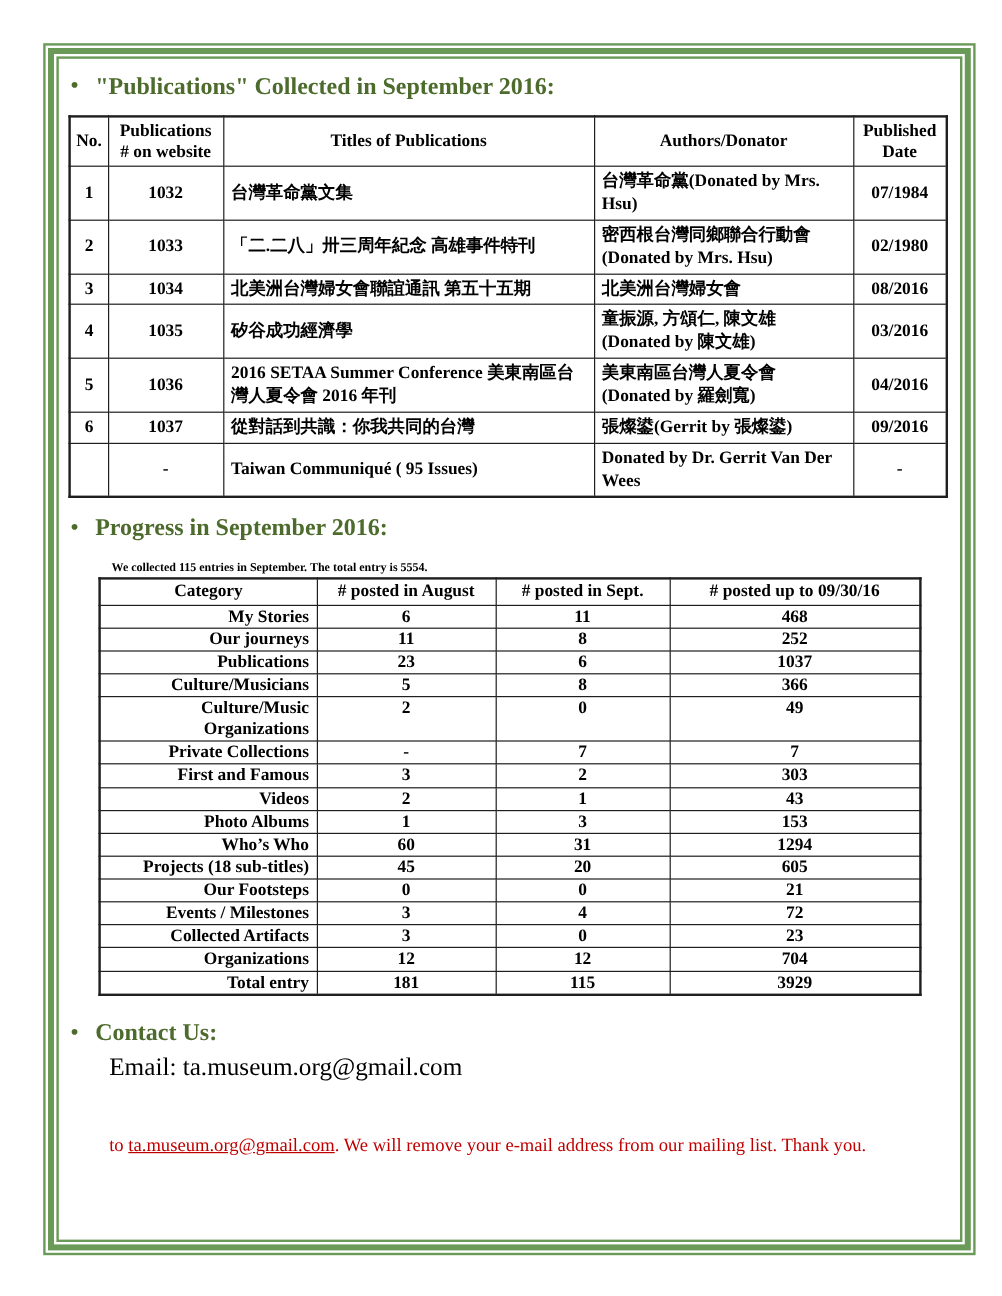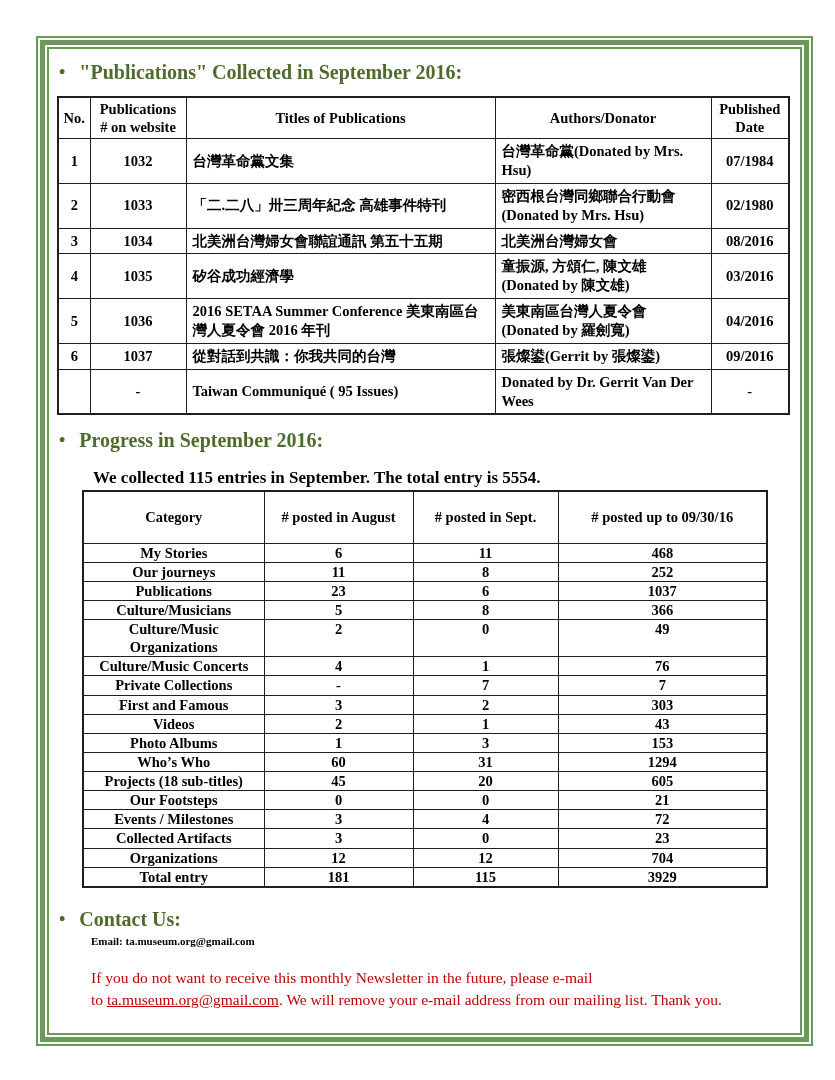--- a/index.html
+++ b/index.html
@@ -32,30 +32,30 @@
   th,td{border:1.5px solid var(--tbl-border);font-weight:bold;overflow-wrap:break-word;}
 
   
   #pub-table{width:731px;margin:12px 0 0 0;border:2px solid var(--tbl-border);}
   #pub-table th{font-size:14.5px;text-align:center;vertical-align:middle;padding:2px 4px;line-height:1.25;}
   #pub-table td{font-size:14.5px;vertical-align:middle;padding:3px 6px;line-height:1.3;}
   #pub-table td:nth-child(1),#pub-table td:nth-child(2),#pub-table td:nth-child(5){text-align:center;}
   #pub-table td:nth-child(3),#pub-table td:nth-child(4){text-align:left;}
 
   
-  .intro-line{font-weight:bold;font-size:17px;margin:16px 0 2px 36px;}
+  .intro-line{font-weight:bold;font-size:10px;margin:16px 0 2px 36px;}
   #prog-table{width:684px;margin:2px 0 0 25px;border:2px solid var(--tbl-border);}
-  #prog-table th{font-size:14.5px;text-align:center;padding:16px 6px;line-height:1.25;}
+  #prog-table th{font-size:14.5px;text-align:center;padding:1px 6px;line-height:1.25;}
   #prog-table td{font-size:14.5px;vertical-align:top;padding:0 6px;line-height:1.25;}
-  #prog-table td:first-child{text-align:center;margin-left:43px;}
+  #prog-table td:first-child{text-align:right;margin-left:43px;}
   #prog-table td:not(:first-child){text-align:center;}
 
   
   .contact-heading{margin-top:20px;}
-  .email-line{font-weight:bold;font-size:11px;margin:4px 0 0 34px;}
+  .email-line{font-weight:normal;font-size:21px;margin:4px 0 0 34px;}
   .notice{color:var(--dark-red);font-size:15.5px;margin:20px 0 0 34px;line-height:1.45;width:700px;}
   .notice a{color:var(--dark-red);text-decoration:underline;cursor:pointer;}
 </style>
 </head>
 <body>
 
 <div class="frame-outer">
   <div class="frame-mid">
     <div class="frame-inner">
 
@@ -181,26 +181,20 @@
               <td>8</td>
               <td>366</td>
             </tr>
             <tr>
               <td>Culture/Music Organizations</td>
               <td>2</td>
               <td>0</td>
               <td>49</td>
             </tr>
             <tr>
-              <td>Culture/Music Concerts</td>
-              <td>4</td>
-              <td>1</td>
-              <td>76</td>
-            </tr>
-            <tr>
               <td>Private Collections</td>
               <td>-</td>
               <td>7</td>
               <td>7</td>
             </tr>
             <tr>
               <td>First and Famous</td>
               <td>3</td>
               <td>2</td>
               <td>303</td>
@@ -263,19 +257,19 @@
         </table>
 
       <div class="section-heading contact-heading">
         <span class="bullet">•</span>
         <span>Contact Us:</span>
       </div>
 
       <div class="email-line">Email: ta.museum.org@gmail.com</div>
 
       <div class="notice">
-        <span>If you do not want to receive this monthly Newsletter in the future, please e-mail</span><br>
+        <br>
         <span>to </span><a>ta.museum.org@gmail.com</a><span>. We will remove your e-mail address from our mailing list. Thank you.</span>
       </div>
 
     </div>
   </div>
 </div>
 
 </body></html>

